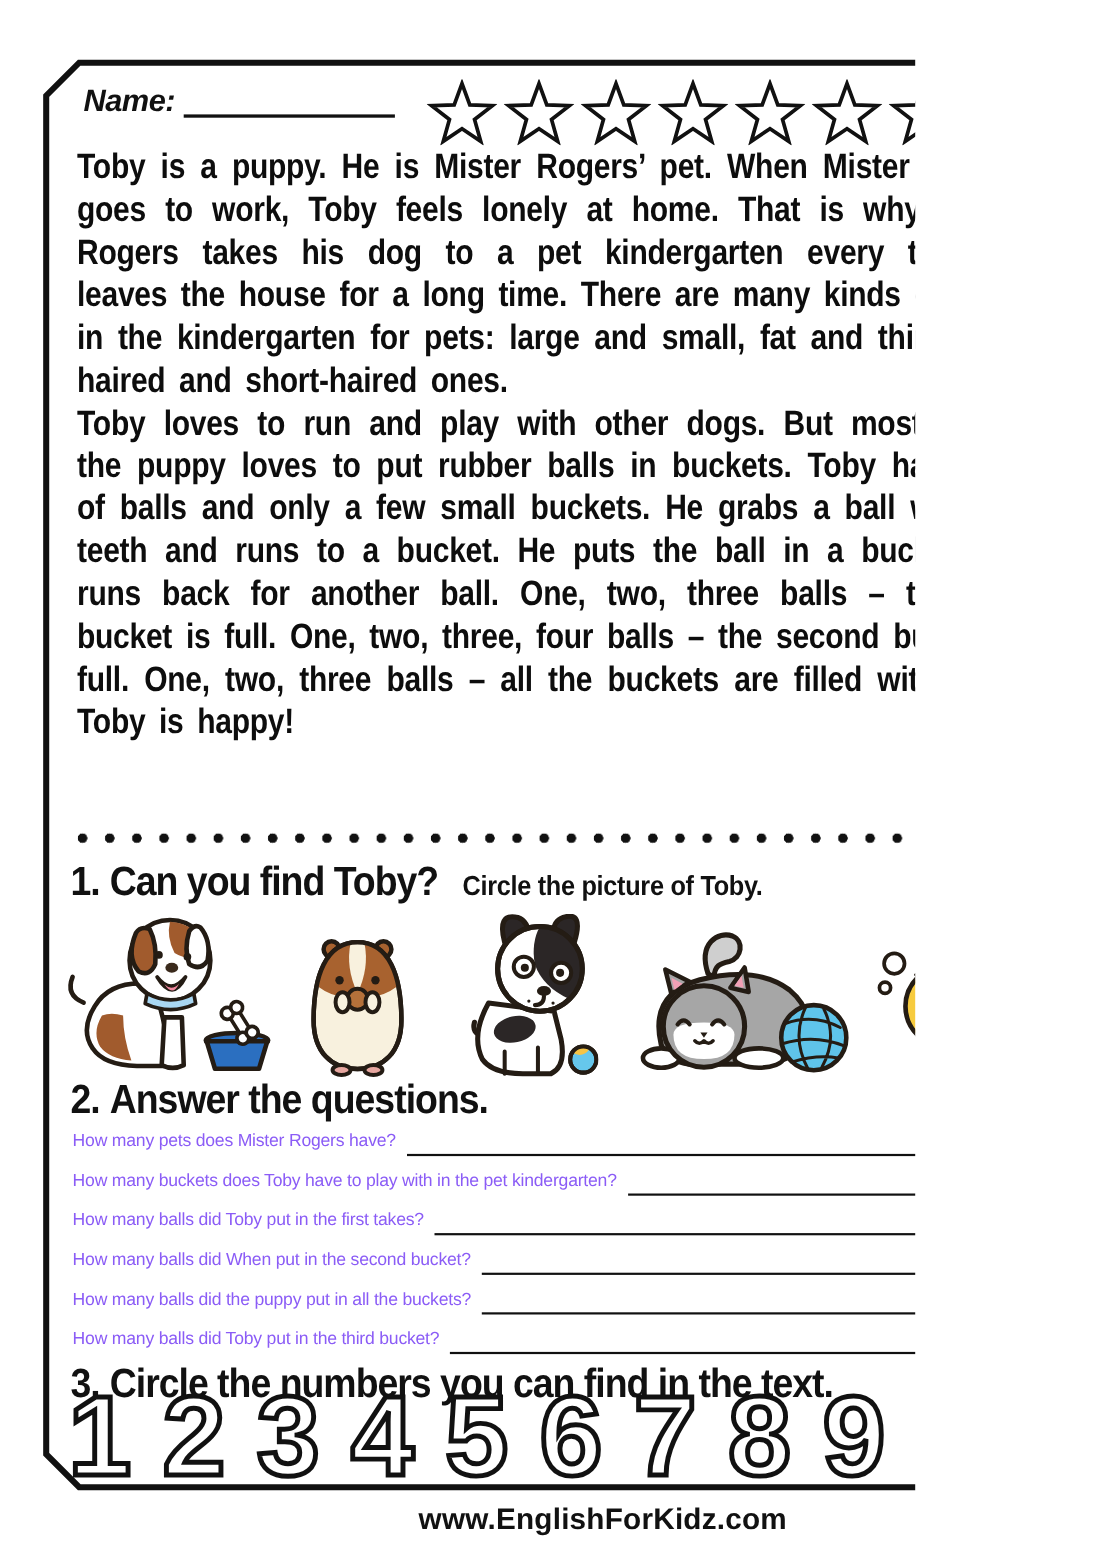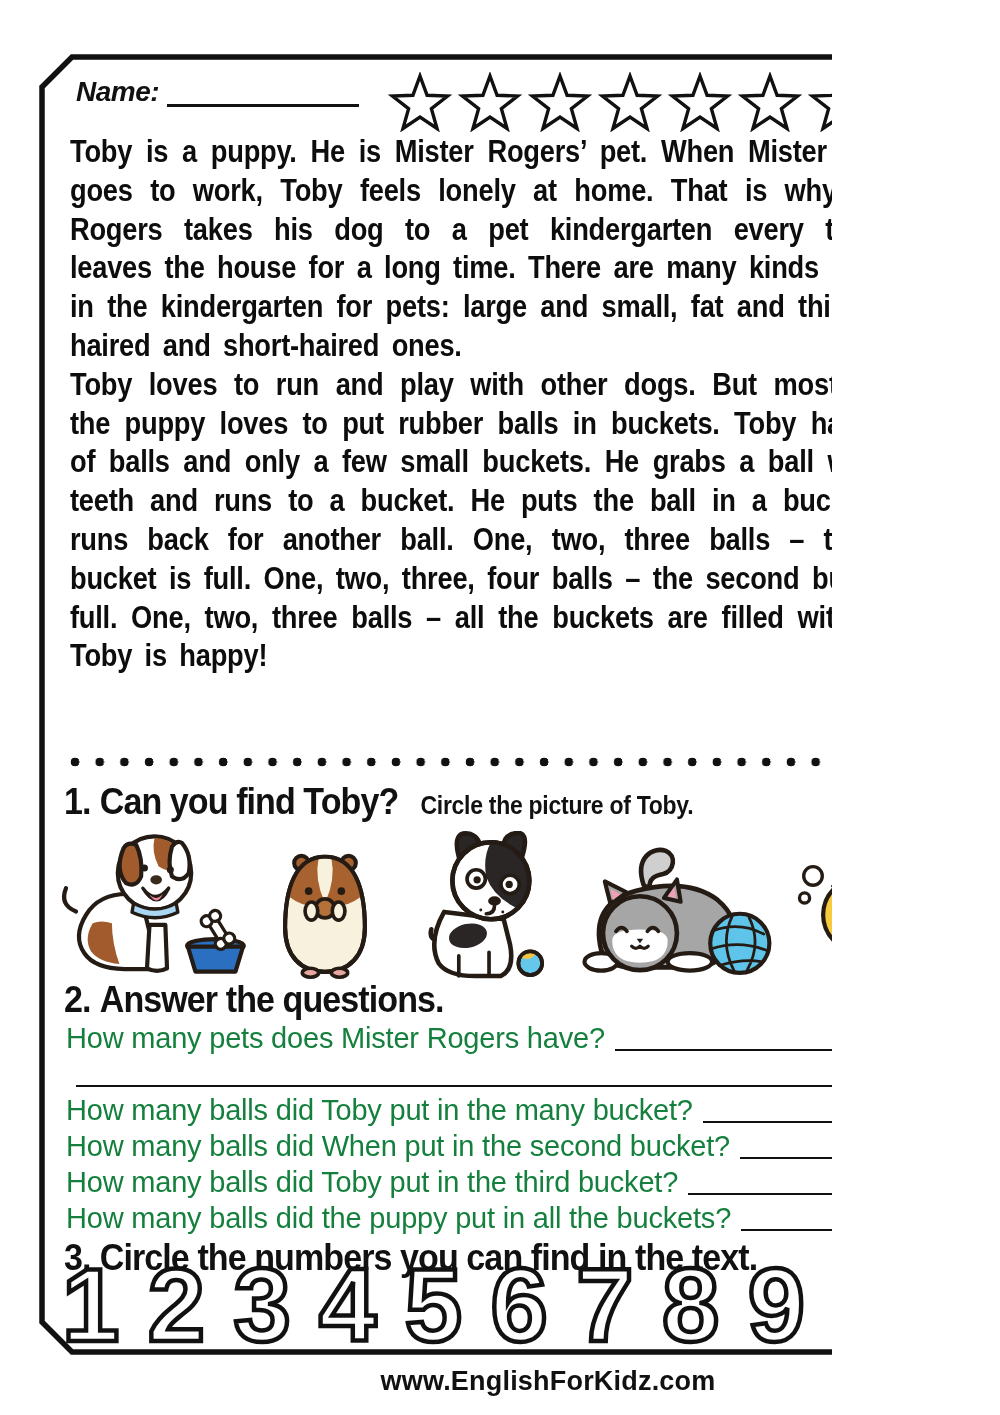--- a/index.html
+++ b/index.html
@@ -45,21 +45,21 @@
 
   
   .animals-row{position:absolute;left:56px;top:826px;width:888px;height:154px;
     display:flex;justify-content:space-between;align-items:flex-end;}
   .animal{display:flex;align-items:flex-end;}
   .animal svg{display:block;}
 
   
   .q-list{position:absolute;left:66px;top:1020px;width:874px;}
   .q-row{height:36px;display:flex;align-items:flex-end;padding-bottom:5px;box-sizing:border-box;}
-  .q-text{font-size:29px;letter-spacing:-0.2px;line-height:26px;white-space:nowrap;color:#15803d;}
+  .q-text{font-size:16px;letter-spacing:-0.2px;line-height:26px;white-space:nowrap;color:#8b5cf6;}
   .q-blank{flex:1;border-bottom:2.6px solid #111;margin-left:10px;height:24px;}
 
   
   .numbers-row{position:absolute;left:62px;top:1266px;width:878px;display:flex;
     justify-content:space-between;align-items:flex-end;}
   .big-num{
     font-weight:700;font-size:103px;line-height:80px;color:#fff;
     -webkit-text-stroke:4.5px #111;letter-spacing:-4px;
   }
 
@@ -247,36 +247,37 @@
     <span class="q-num">2.</span>
     <span class="q-title">Answer the questions.</span>
   </div>
 
   <div class="q-list">
     <div class="q-row">
       <span class="q-text">How many pets does Mister Rogers have?</span>
       <div class="q-blank"></div>
     </div>
     <div class="q-row">
-      <div class="q-blank"></div>
-    </div>
-    <div class="q-row">
-      <span class="q-text">How many balls did Toby put in the many bucket?</span>
+      <span class="q-text">How many buckets does Toby have to play with in the pet kindergarten?</span>
+      <div class="q-blank"></div>
+    </div>
+    <div class="q-row">
+      <span class="q-text">How many balls did Toby put in the first takes?</span>
       <div class="q-blank"></div>
     </div>
     <div class="q-row">
       <span class="q-text">How many balls did When put in the second bucket?</span>
       <div class="q-blank"></div>
     </div>
     <div class="q-row">
+      <span class="q-text">How many balls did the puppy put in all the buckets?</span>
+      <div class="q-blank"></div>
+    </div>
+    <div class="q-row">
       <span class="q-text">How many balls did Toby put in the third bucket?</span>
-      <div class="q-blank"></div>
-    </div>
-    <div class="q-row">
-      <span class="q-text">How many balls did the puppy put in all the buckets?</span>
       <div class="q-blank"></div>
     </div>
   </div>
 
   <div class="q-heading" style="top:1238px;">
     <span class="q-num">3.</span>
     <span class="q-title">Circle the numbers you can find in the text.</span>
   </div>
 
   <div class="numbers-row">

